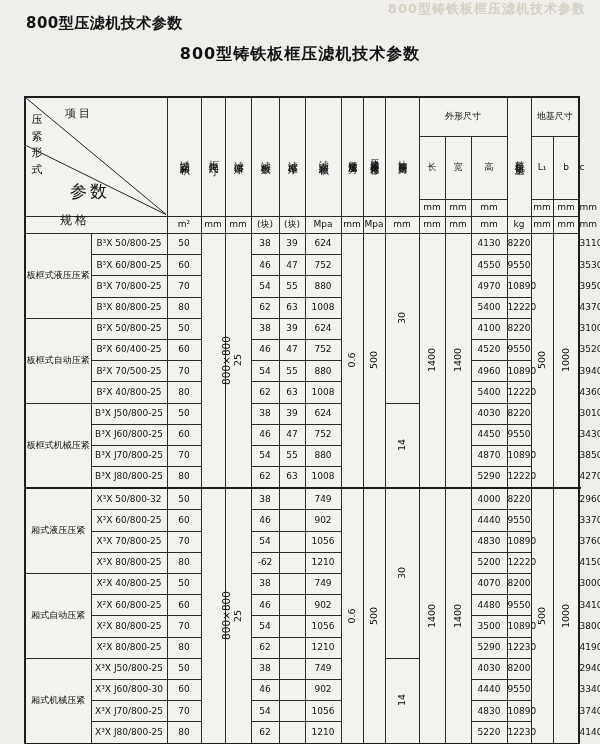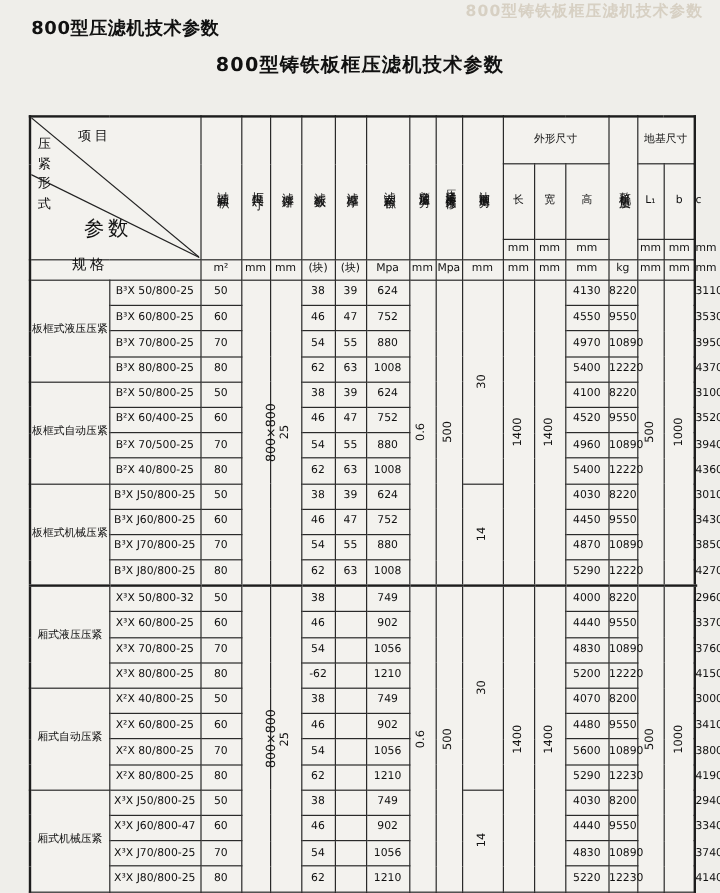--- a/index.html
+++ b/index.html
@@ -421,21 +421,21 @@
         <td class="num">4480</td>
         <td class="num">9550</td>
         <td class="num">3410</td>
       </tr>
       <tr class="datarow">
         <td class="model">X²X 80/800-25</td>
         <td class="num">70</td>
         <td class="num">54</td>
         <td class="num"></td>
         <td class="num">1056</td>
-        <td class="num">5600</td>
+        <td class="num">3500</td>
         <td class="num">10890</td>
         <td class="num">3800</td>
       </tr>
       <tr class="datarow">
         <td class="model">X²X 80/800-25</td>
         <td class="num">80</td>
         <td class="num">62</td>
         <td class="num"></td>
         <td class="num">1210</td>
         <td class="num">5290</td>
@@ -449,21 +449,21 @@
         <td class="num">50</td>
         <td class="num">38</td>
         <td class="num"></td>
         <td class="num">749</td>
         <td rowspan="4"><span class="rot">14</span></td>
         <td class="num">4030</td>
         <td class="num">8200</td>
         <td class="num">2940</td>
       </tr>
       <tr class="datarow">
-        <td class="model">X³X J60/800-47</td>
+        <td class="model">X³X J60/800-30</td>
         <td class="num">60</td>
         <td class="num">46</td>
         <td class="num"></td>
         <td class="num">902</td>
         <td class="num">4440</td>
         <td class="num">9550</td>
         <td class="num">3340</td>
       </tr>
       <tr class="datarow">
         <td class="model">X³X J70/800-25</td>

